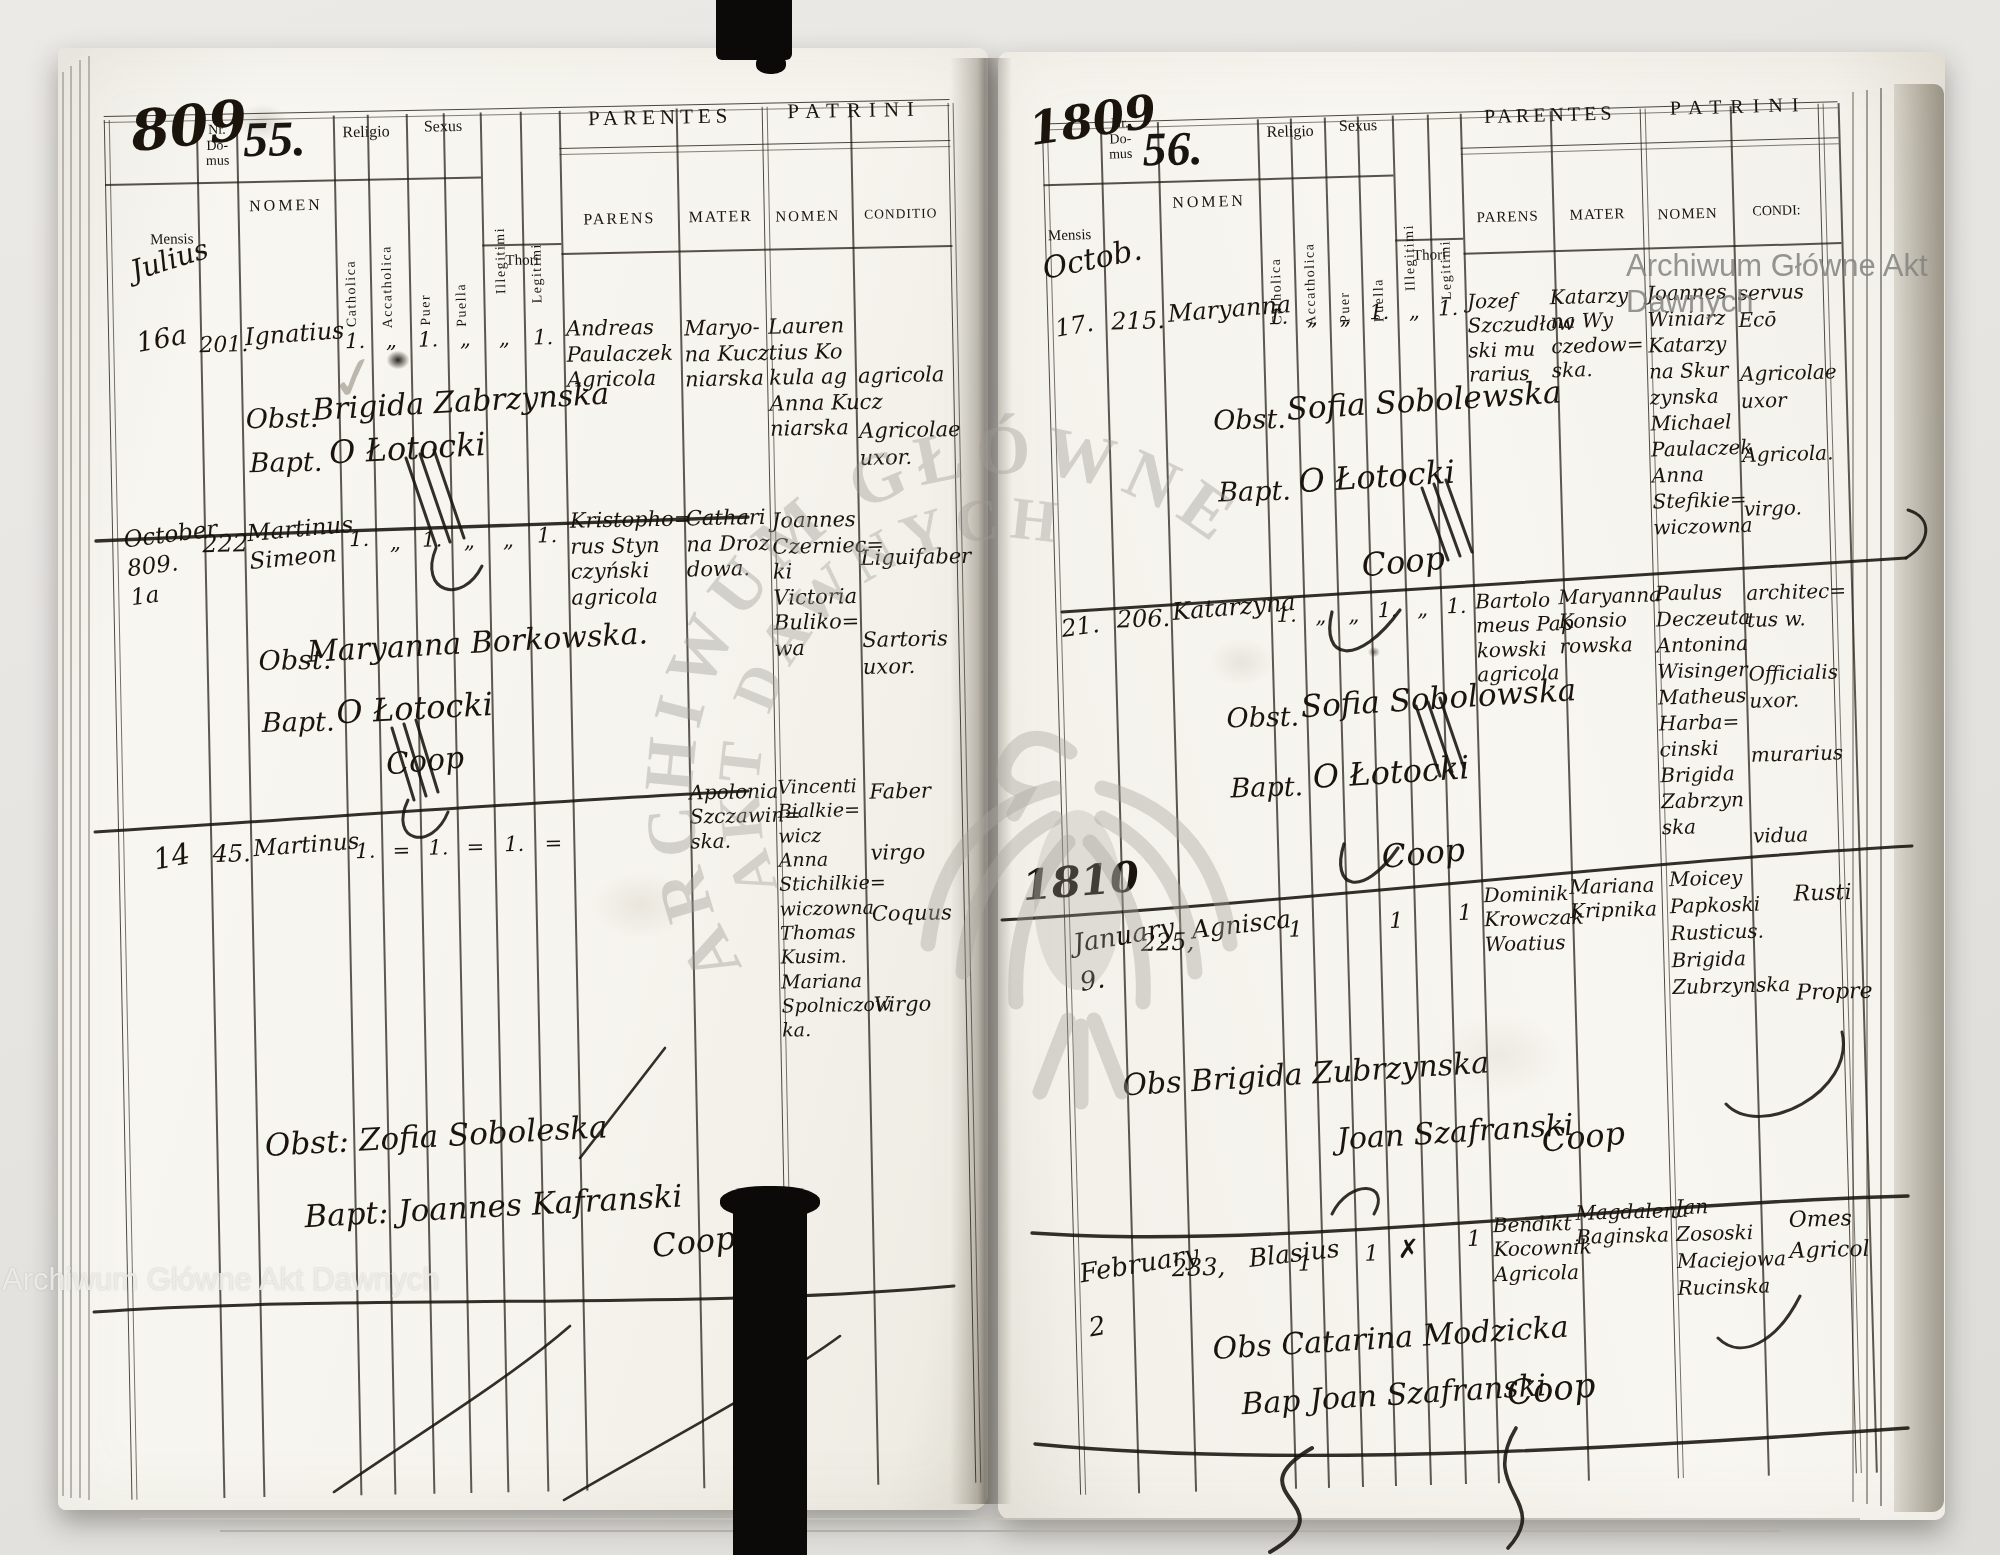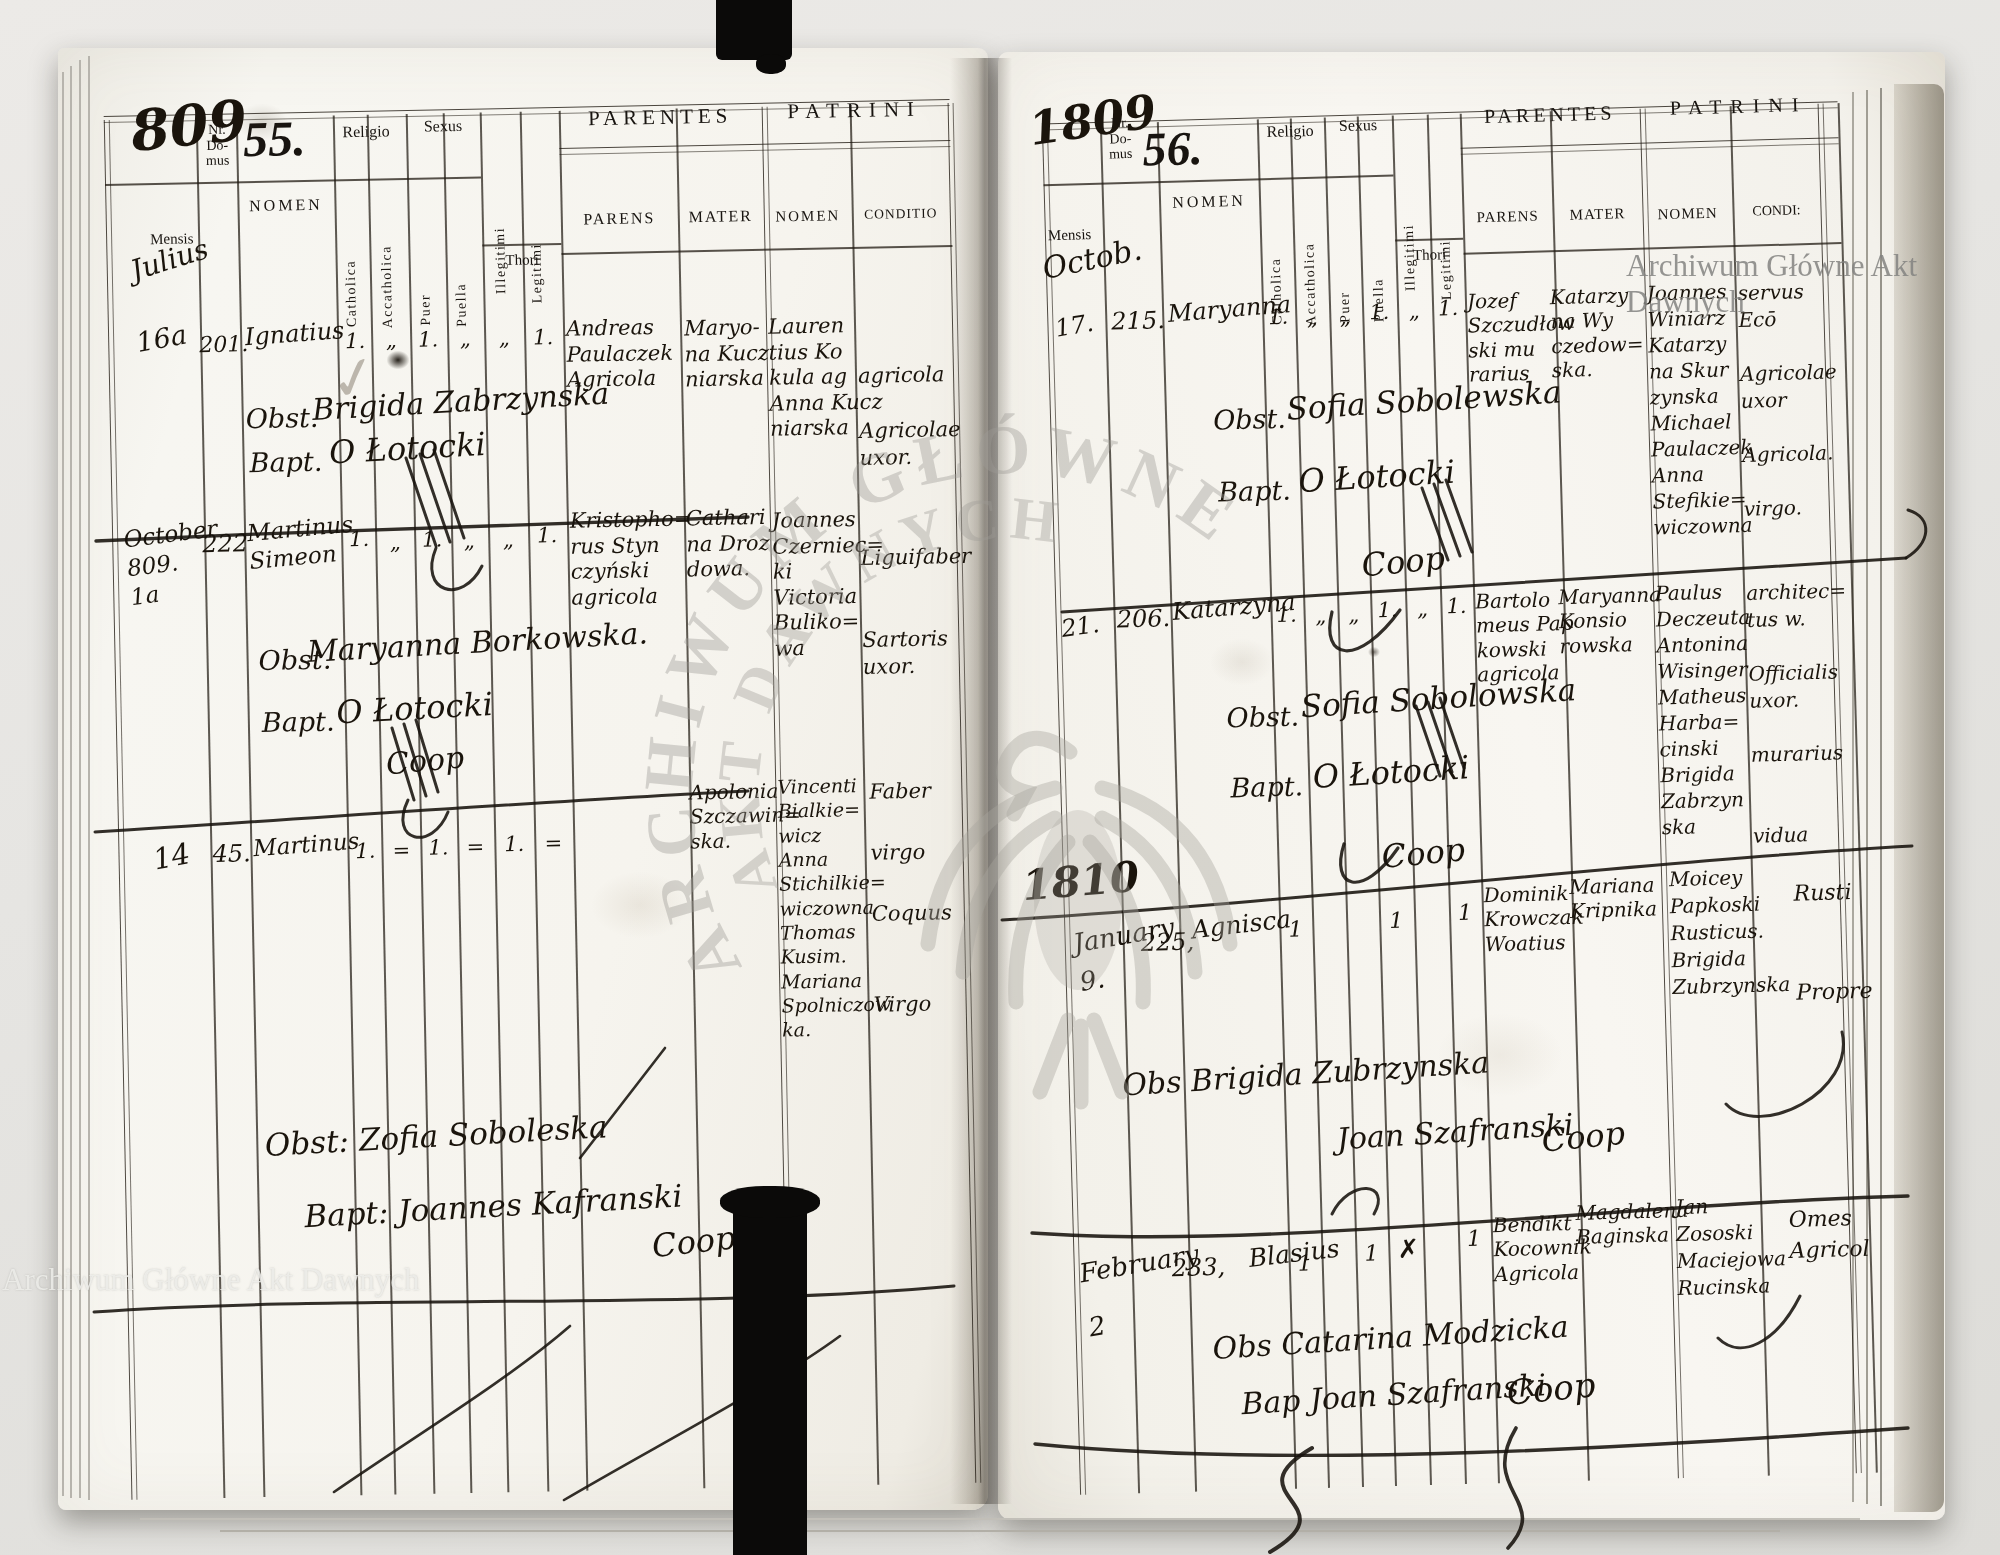--- a/index.html
+++ b/index.html
@@ -25,21 +25,21 @@
   .vl.d{width:4px;background:none;border-left:1.6px solid rgba(32,26,18,.78);border-right:1.4px solid rgba(32,26,18,.6);}
   .hl{position:absolute;height:1.6px;background:rgba(32,26,18,.75);}
   .hl.d{height:5px;background:none;border-top:1.7px solid rgba(32,26,18,.8);border-bottom:1.4px solid rgba(32,26,18,.55);}
   .pr{position:absolute;font-family:"Liberation Serif",serif;color:#181410;white-space:pre-line;line-height:1.12;}
   .ctr{text-align:center;}
   .vert{position:absolute;writing-mode:vertical-rl;transform:rotate(180deg);font-family:"Liberation Serif",serif;
         font-size:14px;letter-spacing:1.5px;color:#1a1510;}
   .hw{position:absolute;font-family:"DejaVu Serif",serif;font-style:italic;color:#1a140c;
       white-space:pre-line;line-height:1.22;transform-origin:0 0;}
   .big{font-weight:bold;}
-  .wm{position:absolute;font-family:Liberation Serif, serif;pointer-events:none;}
+  .wm{position:absolute;font-family:Liberation Sans, sans-serif;pointer-events:none;}
   .stains{position:absolute;left:0;top:0;width:2000px;height:1555px;pointer-events:none;
     background:
      radial-gradient(ellipse 16px 13px at 398px 360px, rgba(22,17,10,.92), rgba(22,17,10,0) 72%),
      radial-gradient(ellipse 8px 7px at 1374px 652px, rgba(25,18,10,.55), rgba(25,18,10,0) 75%),
      radial-gradient(ellipse 70px 48px at 640px 905px, rgba(110,85,45,.09), rgba(110,85,45,0) 70%),
      radial-gradient(ellipse 90px 60px at 1500px 1055px, rgba(110,85,45,.07), rgba(110,85,45,0) 70%),
      radial-gradient(ellipse 46px 34px at 1242px 662px, rgba(90,70,40,.09), rgba(90,70,40,0) 70%),
      radial-gradient(ellipse 36px 26px at 262px 122px, rgba(60,50,30,.16), rgba(60,50,30,0) 72%);}
   .spine{position:absolute;background:#0b0a09;}
   svg.overlay{position:absolute;left:0;top:0;pointer-events:none;}

